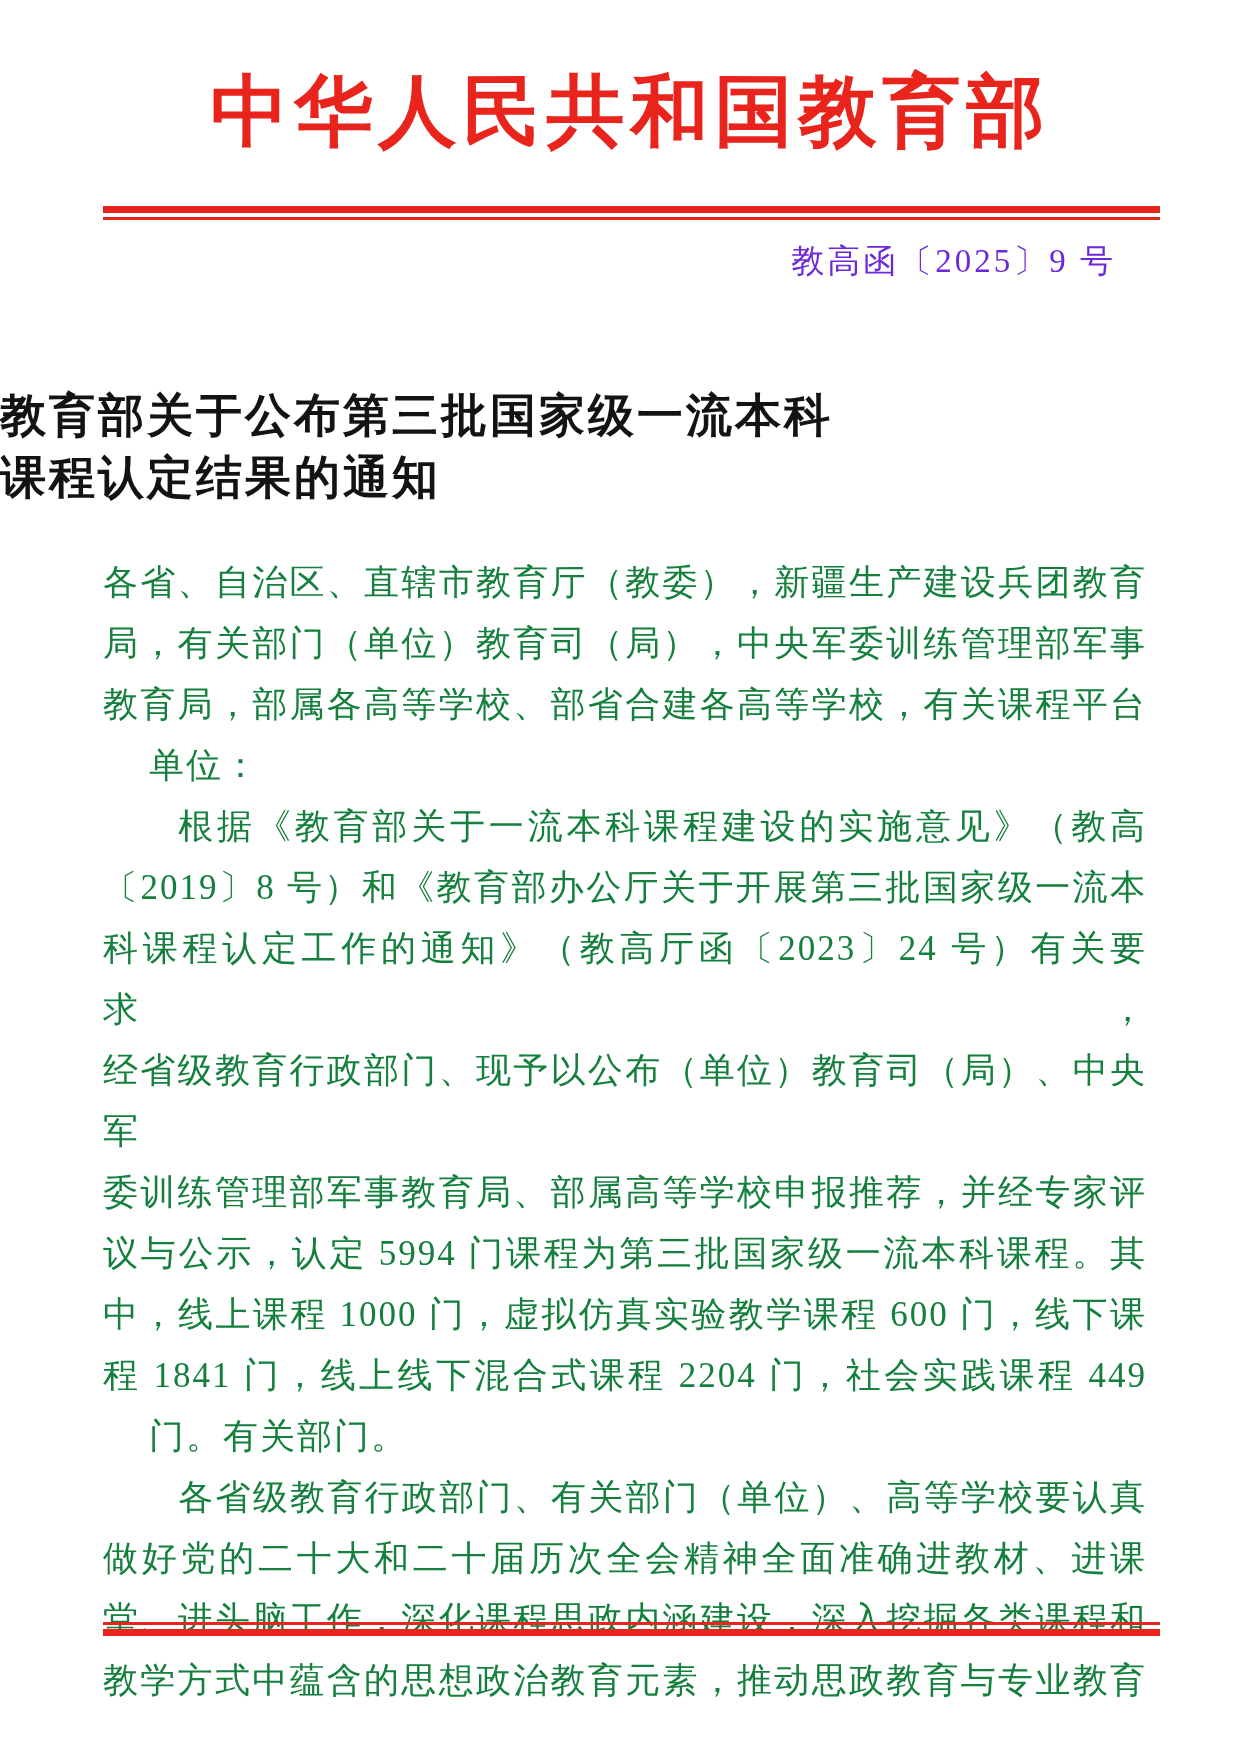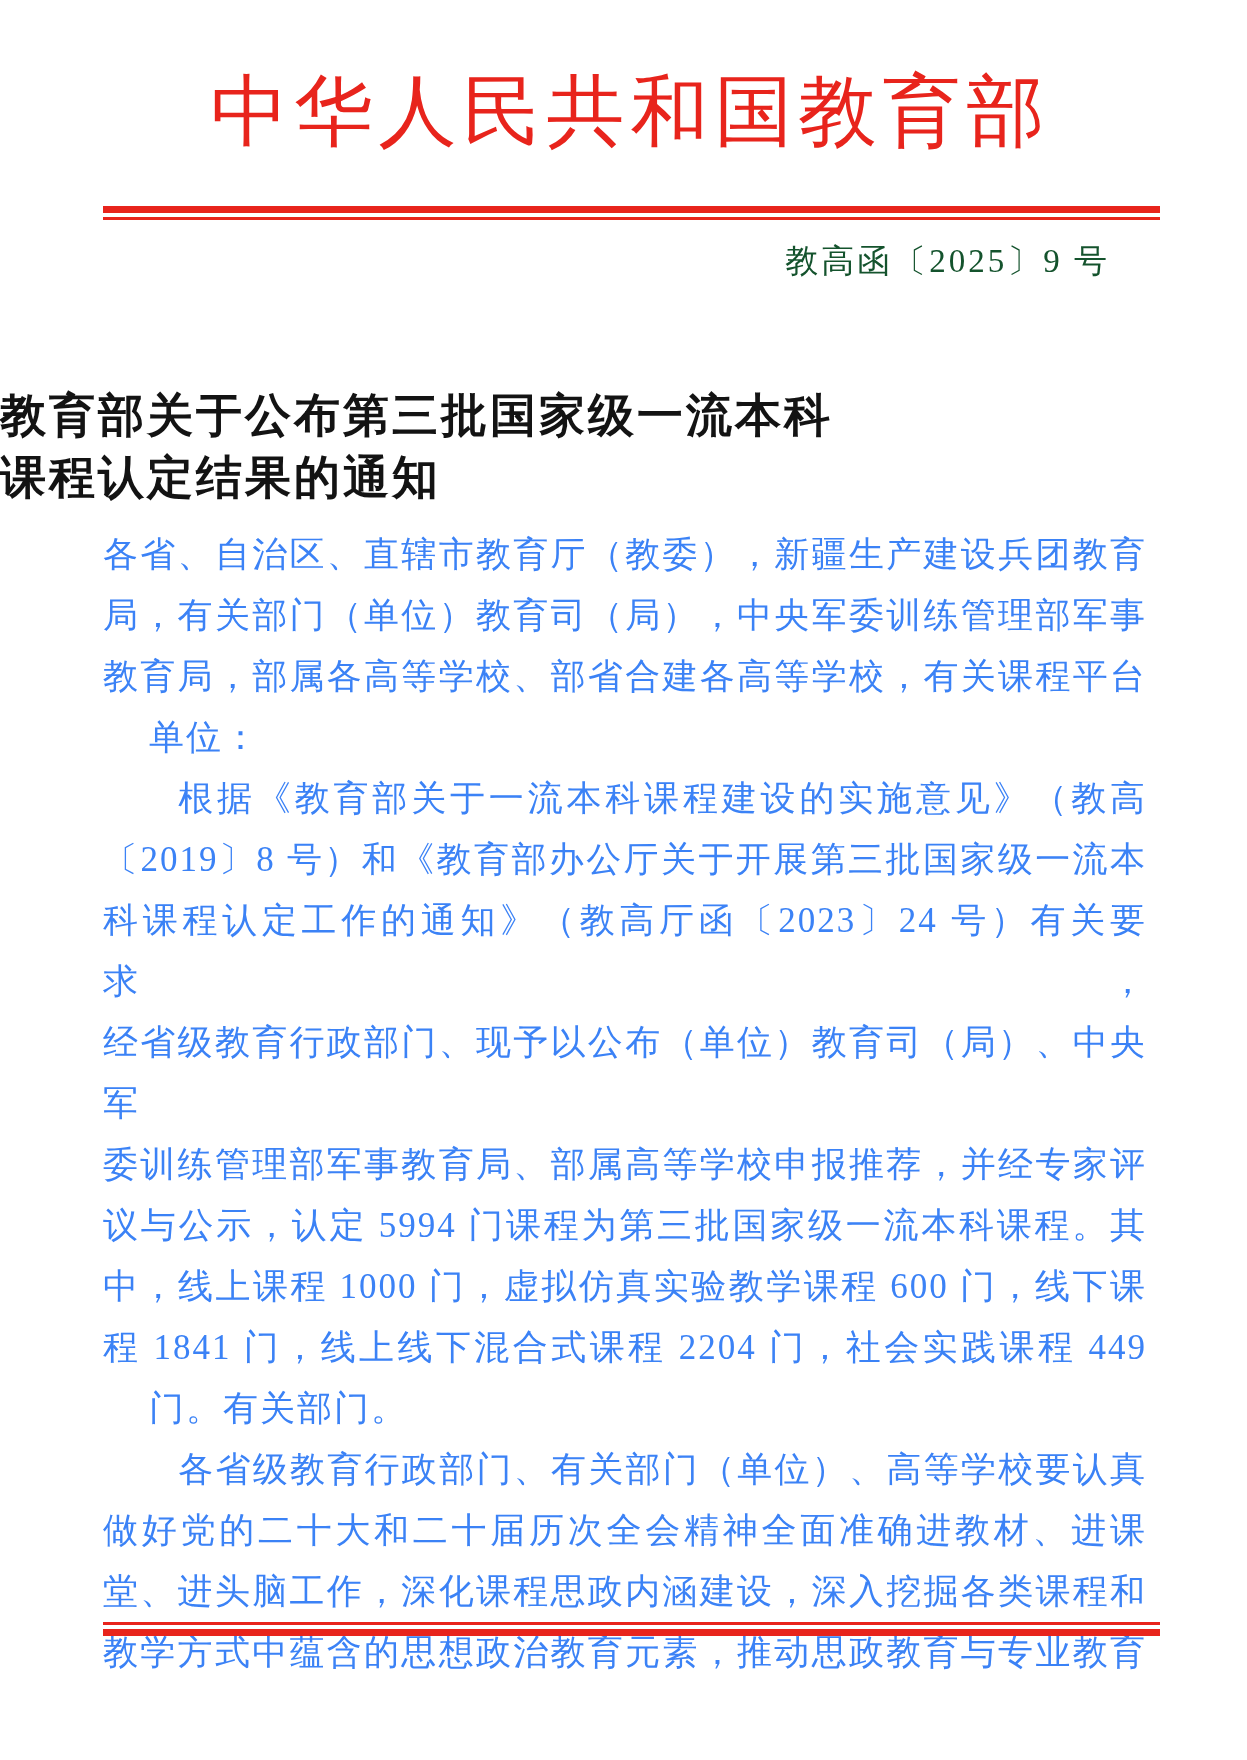--- a/index.html
+++ b/index.html
@@ -11,67 +11,67 @@
     font-family: "Liberation Serif", "DejaVu Serif", serif;
   }
 
   
   .agency {
     position: absolute;
     top: 62px; left: 0; right: 0;
     text-align: center;
     font-size: 78px;
     line-height: 100px;
-    font-weight: normal;
+    font-weight: bold;
     color: #e8241c;
     letter-spacing: 6px;
     white-space: nowrap;
     padding-left: 14px;
   }
 
   
   .rules { position: absolute; left: 103px; width: 1057px; }
   .rules-top { top: 206px; }
   .rules-bottom { top: 1622px; }
   .rule { width: 100%; }
   .rule-thick { height: 7px; background: #e8241c; }
   .rule-thin  { height: 3px; background: #e8241c; }
   .rule-gap   { height: 4px; }
 
   
   .doc-number {
     position: absolute;
-    top: 238px; right: 137px;
+    top: 238px; right: 131px;
     font-size: 33px;
     line-height: 46px;
-    color: #14532d;
+    color: #6d28d9;
     letter-spacing: 3px;
     white-space: nowrap;
   }
 
   
   .doc-title {
     position: absolute;
     top: 385px; left: 0; right: 0;
     text-align: left;
     font-size: 46px;
     line-height: 62px;
     font-weight: bold;
     color: #131313;
     letter-spacing: 3px;
   }
 
   
   .body-text {
     position: absolute;
-    top: 524px; left: 103px;
+    top: 552px; left: 103px;
     width: 1044px;
     font-size: 35px;
     line-height: 61px;
-    color: #3b82f6;
+    color: #15803d;
     letter-spacing: 2px;
   }
   .para { margin: 0; }
   .para .line {
     text-align: justify;
     text-align-last: justify;
   }
   .para .line.short {
     text-align-last: left;
     margin-left: 46px;

